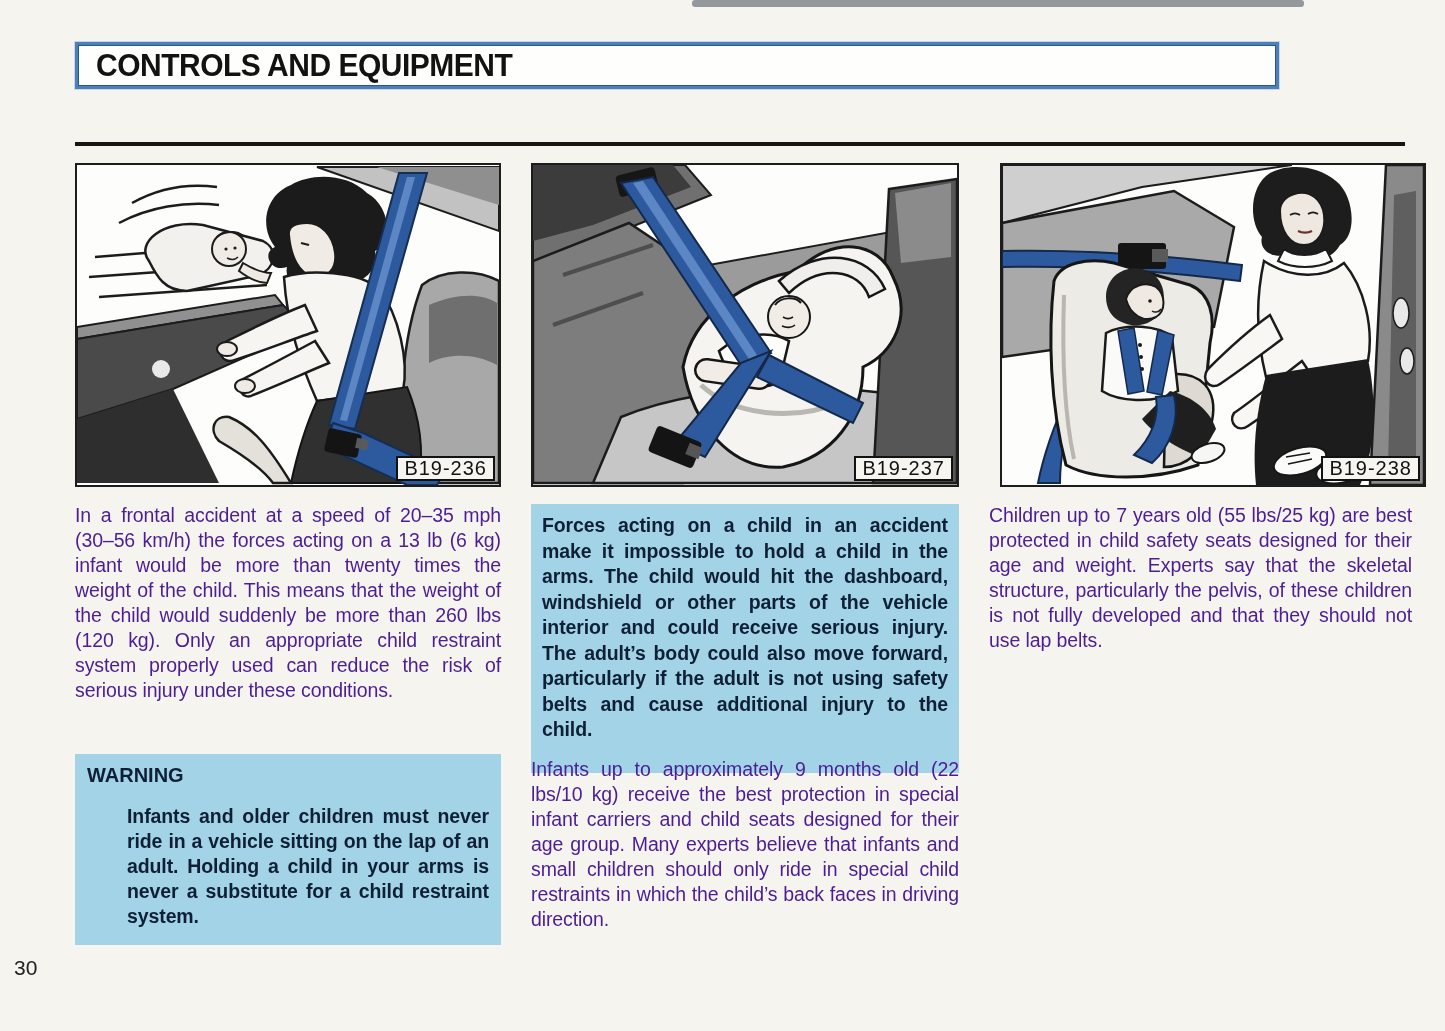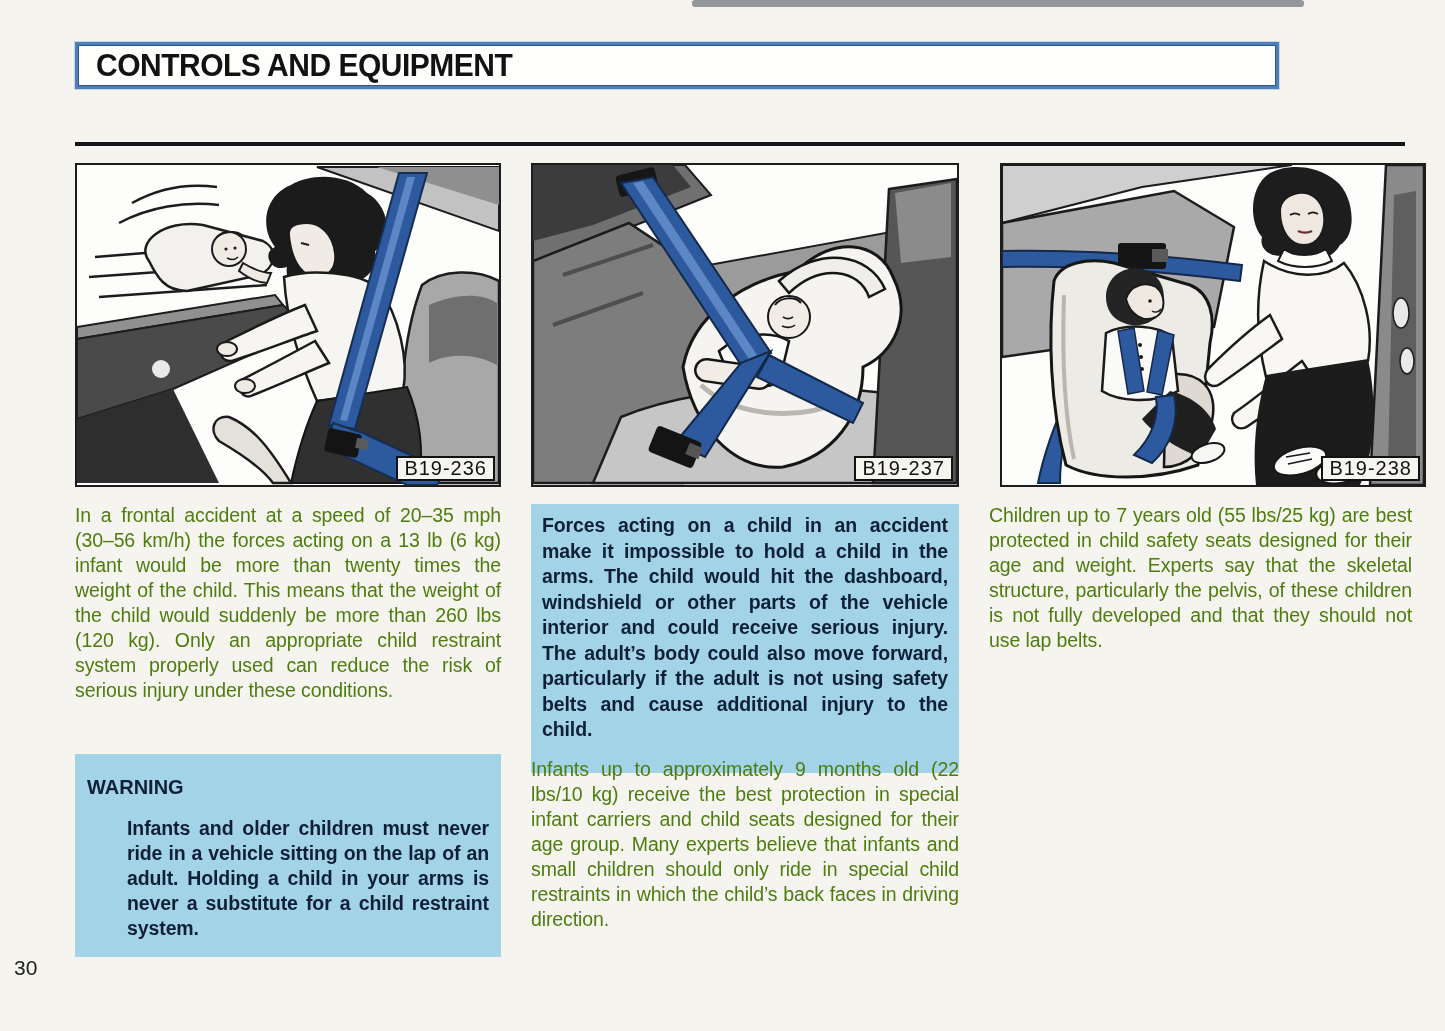--- a/index.html
+++ b/index.html
@@ -37,34 +37,34 @@
   .fig-3 { left:1000px; width:426px; }
   .fig-label {
     position:absolute; right:4px; bottom:4px;
     background:#f7f5f0; border:2px solid #121212;
     font-size:20px; line-height:21px; padding:0 6px;
     letter-spacing:1px; color:#121212; font-weight:500;
   }
 
   .body-text {
     position:absolute; font-size:19.5px; line-height:25px;
-    text-align:justify; color:#4d7c0f; letter-spacing:-0.1px;
+    text-align:justify; color:#4c1d95; letter-spacing:-0.1px;
   }
   .col-1 { left:75px;  width:426px; }
   .col-2 { left:531px; width:428px; }
   .col-3 { left:989px; width:423px; }
 
   .para-1 { top:503px; }
   .para-2 { top:757px; }
   .para-3 { top:503px; }
 
   .warn-box {
     position:absolute; left:75px; top:754px; width:426px;
     background:#a2d3e6; box-sizing:border-box;
-    padding:20px 12px 16px 12px; color:#0f2036;
+    padding:8px 12px 16px 12px; color:#0f2036;
   }
   .warn-heading { font-size:20px; font-weight:bold; margin:2px 0 17px 0; letter-spacing:0; }
   .warn-body {
     font-size:19.5px; line-height:25px; font-weight:bold;
     text-align:justify; letter-spacing:-0.1px;margin-left:40px;
   }
 
   .highlight-box {
     position:absolute; left:531px; top:504px; width:428px;
     background:#a2d3e6; box-sizing:border-box;

